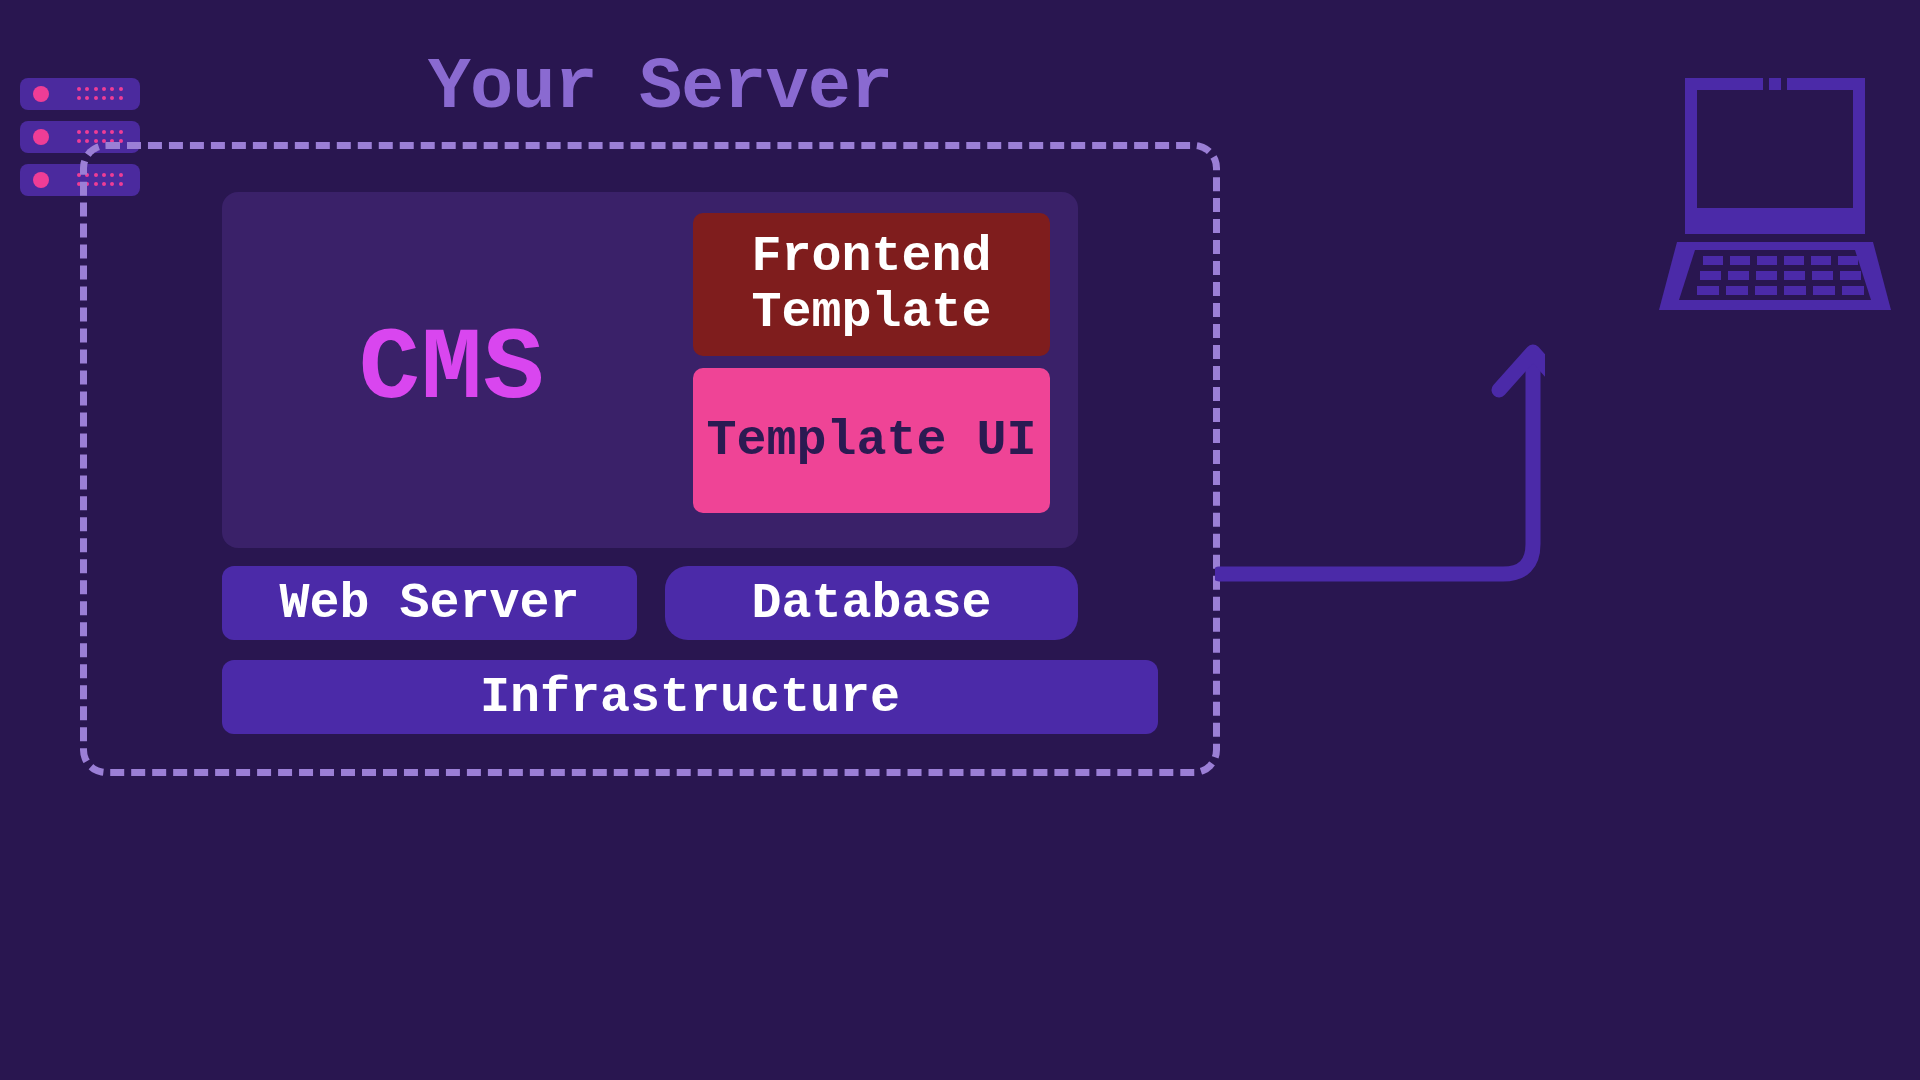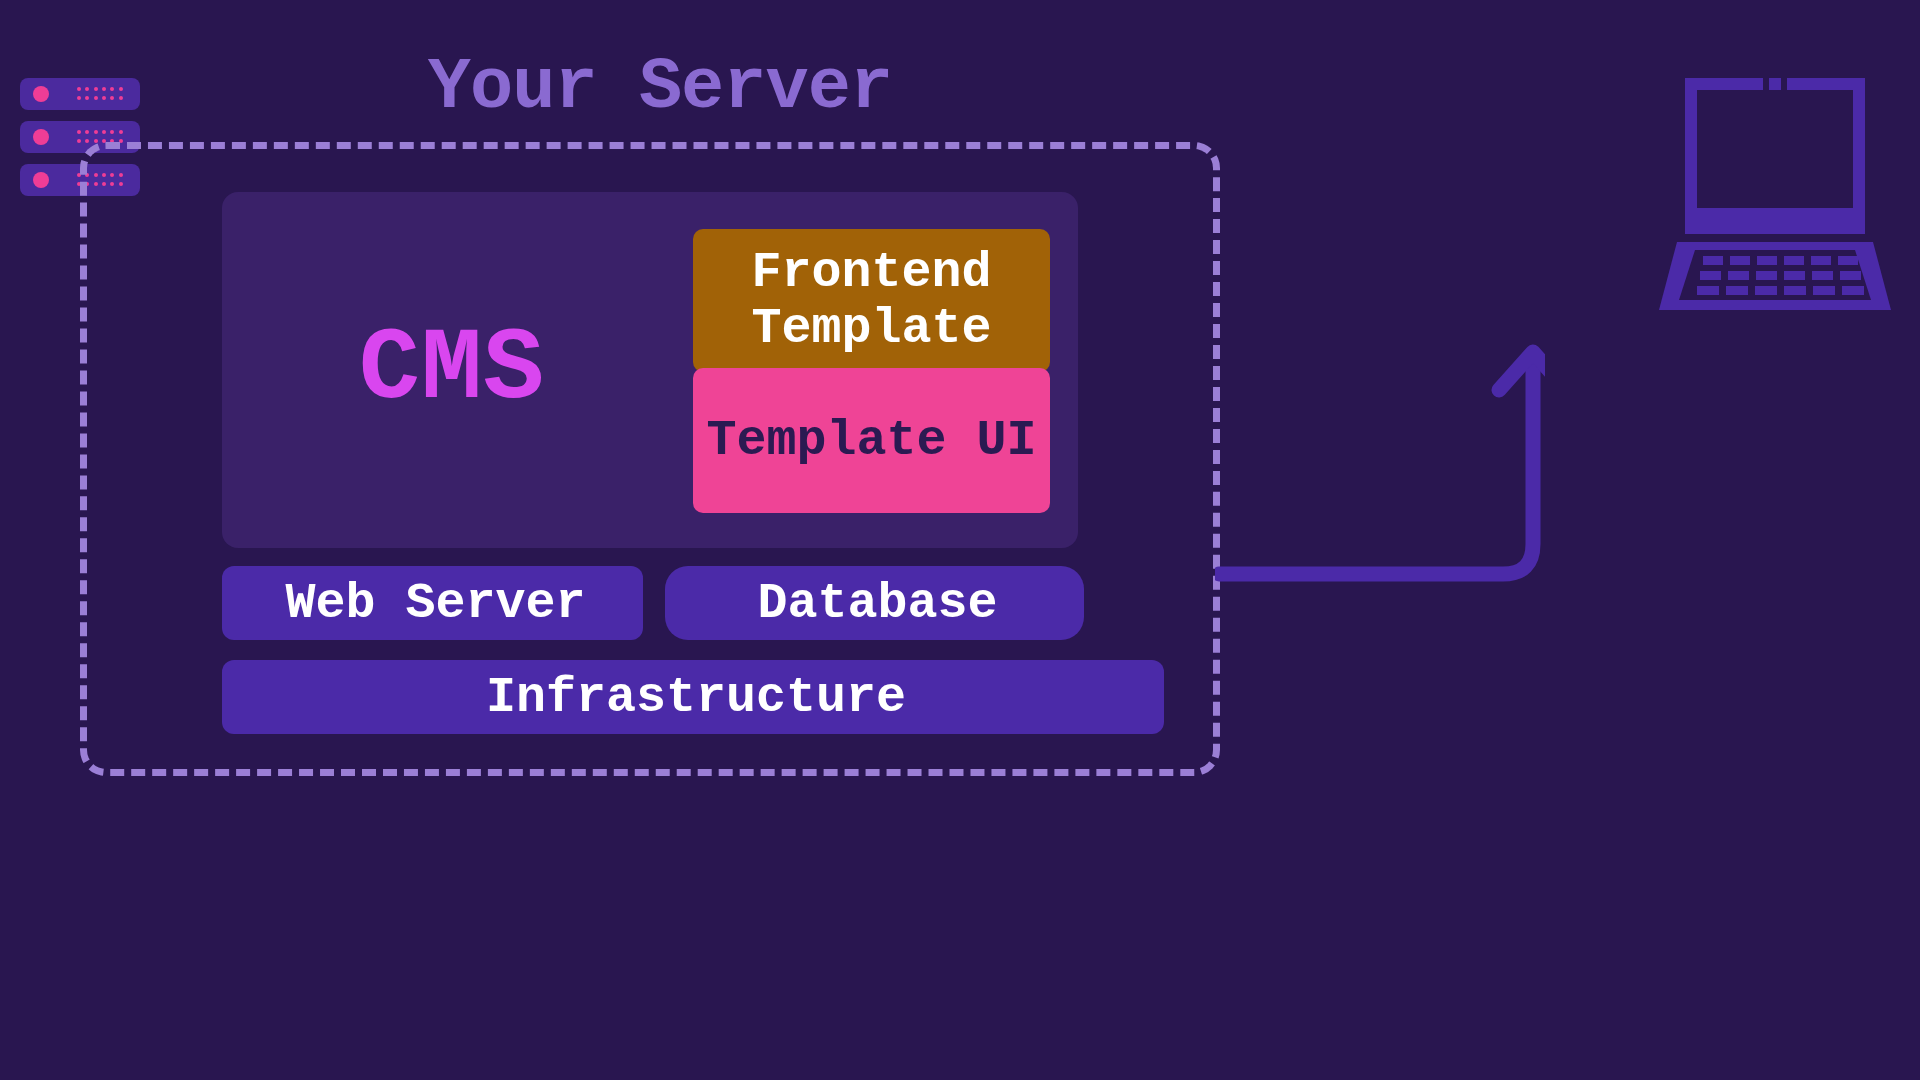--- a/index.html
+++ b/index.html
@@ -124,44 +124,43 @@
     align-items: center;
     justify-content: center;
     text-align: center;
     font-size: 50px;
     font-weight: 600;
     line-height: 1.12;
     box-sizing: border-box;
     padding: 4px 10px;
   }
   #frontend-template-box {
-    top: 37px;
+    top: 21px;
     height: 143px;
-    background: #a16207;
+    background: #7f1d1d;
     color: #ffffff;
   }
   #backend-ui-box {
     top: 176px;
     height: 145px;
     background: #ef4496;
     color: #2b1a52;
   }
 
   
   .stack-box {
     position: absolute;
     background: #4b2aa8;
     border-radius: 12px;
     display: flex;
     align-items: center;
     justify-content: center;
     color: #ffffff;
     font-size: 50px;
     font-weight: 600;
-    padding-left: 6px;
   }
   #web-server-box {
     left: 222px;
     top: 566px;
     width: 415px;
     height: 74px;
   }
   #database-box {
     left: 665px;
     top: 566px;

